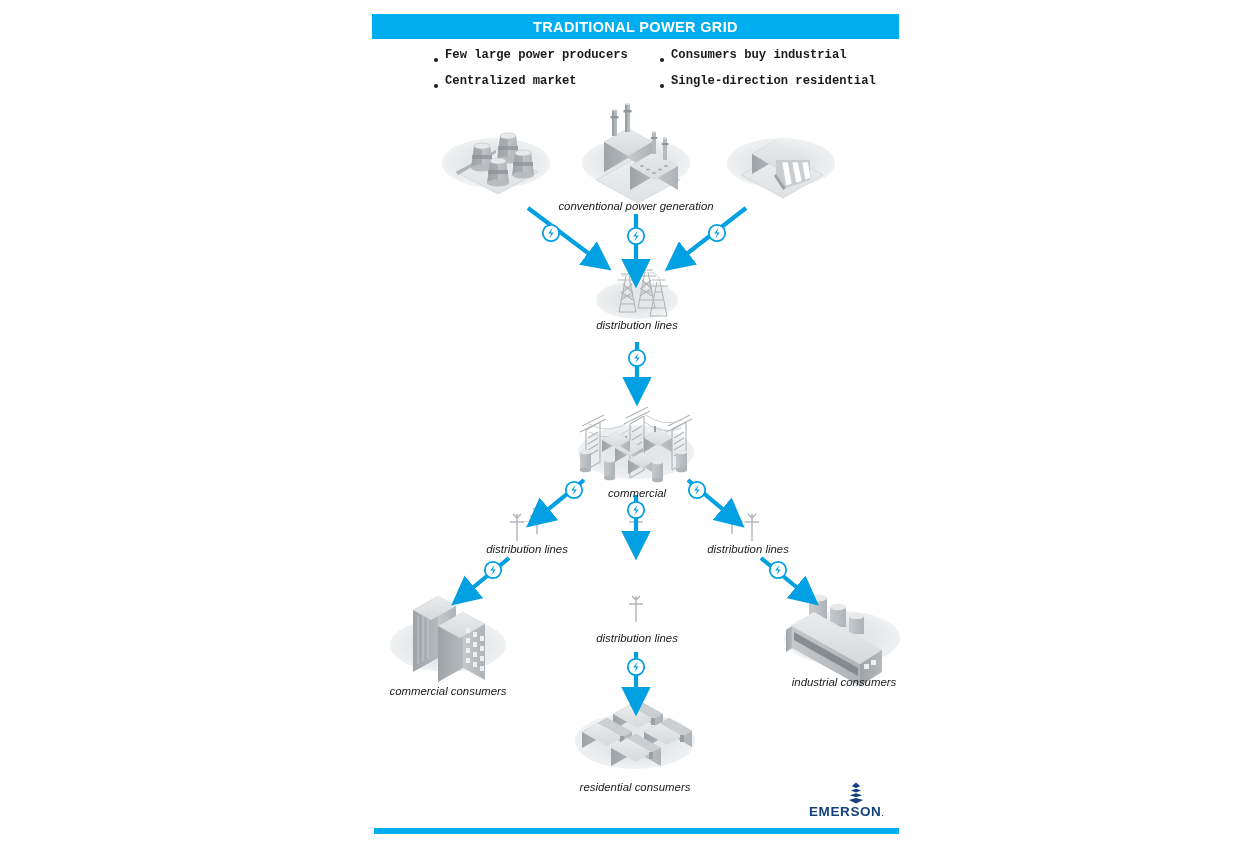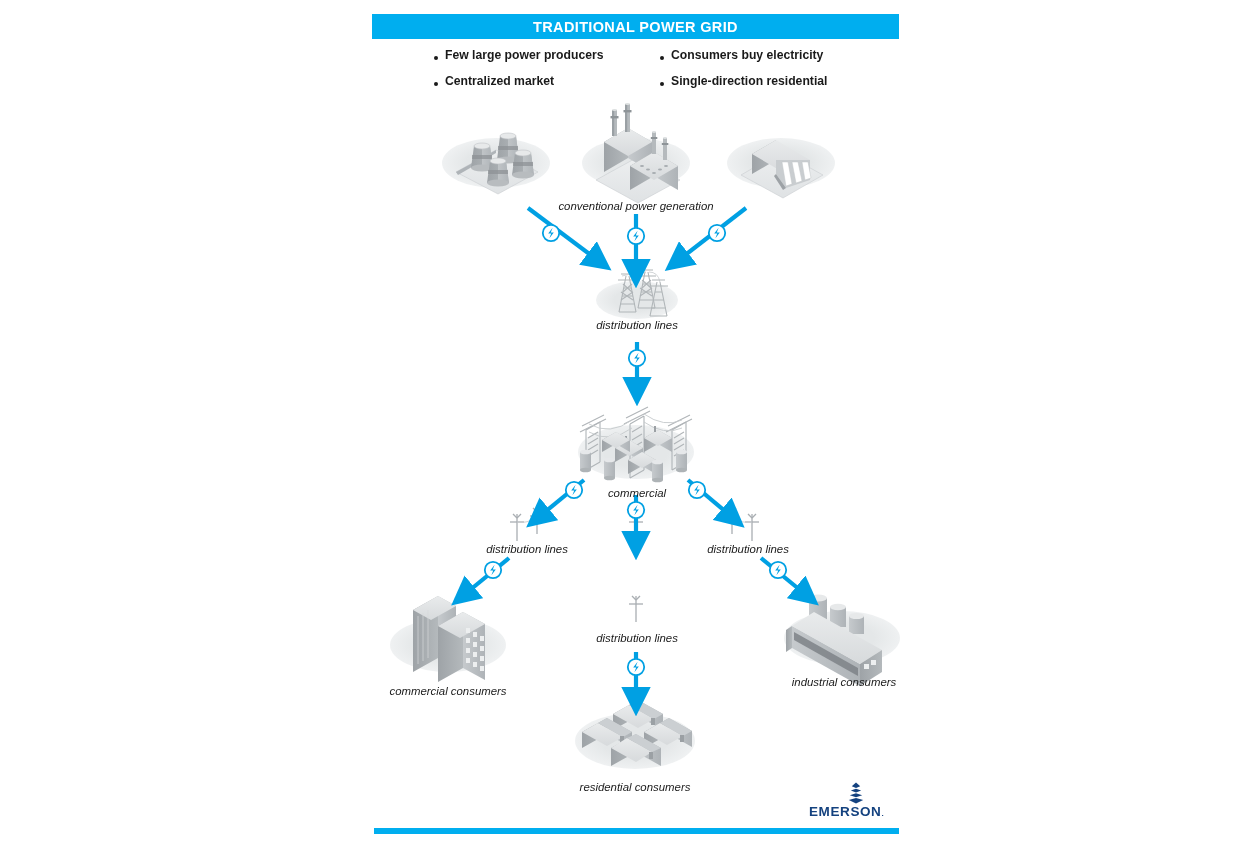--- a/index.html
+++ b/index.html
@@ -19,23 +19,23 @@
     color:#ffffff;font-size:14.5px;font-weight:bold;letter-spacing:.35px;
     font-family:"Liberation Sans", sans-serif;white-space:nowrap;
   }
 
   
   .bullets{position:absolute;left:368px;top:48px;width:527px;height:52px;}
   .bullet-col{position:absolute;top:0;}
   .bullet-col.left{left:62px;}
   .bullet-col.right{left:288px;}
   .bullet{
-    display:flex;align-items:center;margin-bottom:12px;
+    display:flex;align-items:flex-end;margin-bottom:12px;
     font-size:12.2px;font-weight:bold;color:#1a1a1a;white-space:nowrap;
-    font-family:Liberation Sans, sans-serif;
+    font-family:Liberation Mono, monospace;
   }
   .bullet .dot{
     width:4px;height:4px;border-radius:50%;background:#1a1a1a;
     margin-right:7px;margin-top:6px;flex:none;
   }
 
   
   .footer-bar{
     position:absolute;left:370px;top:828px;width:525px;height:6px;background:#00AEEF;
   }
@@ -70,21 +70,21 @@
         <span>Few large power producers</span>
       </div>
       <div class="bullet">
         <span class="dot"></span>
         <span>Centralized market</span>
       </div>
     </div>
     <div class="bullet-col right">
       <div class="bullet">
         <span class="dot"></span>
-        <span>Consumers buy electricity</span>
+        <span>Consumers buy industrial</span>
       </div>
       <div class="bullet">
         <span class="dot"></span>
         <span>Single-direction residential</span>
       </div>
     </div>
   </div>
 
   <svg class="svg-layer" viewBox="0 0 1260 845">
     <defs>

